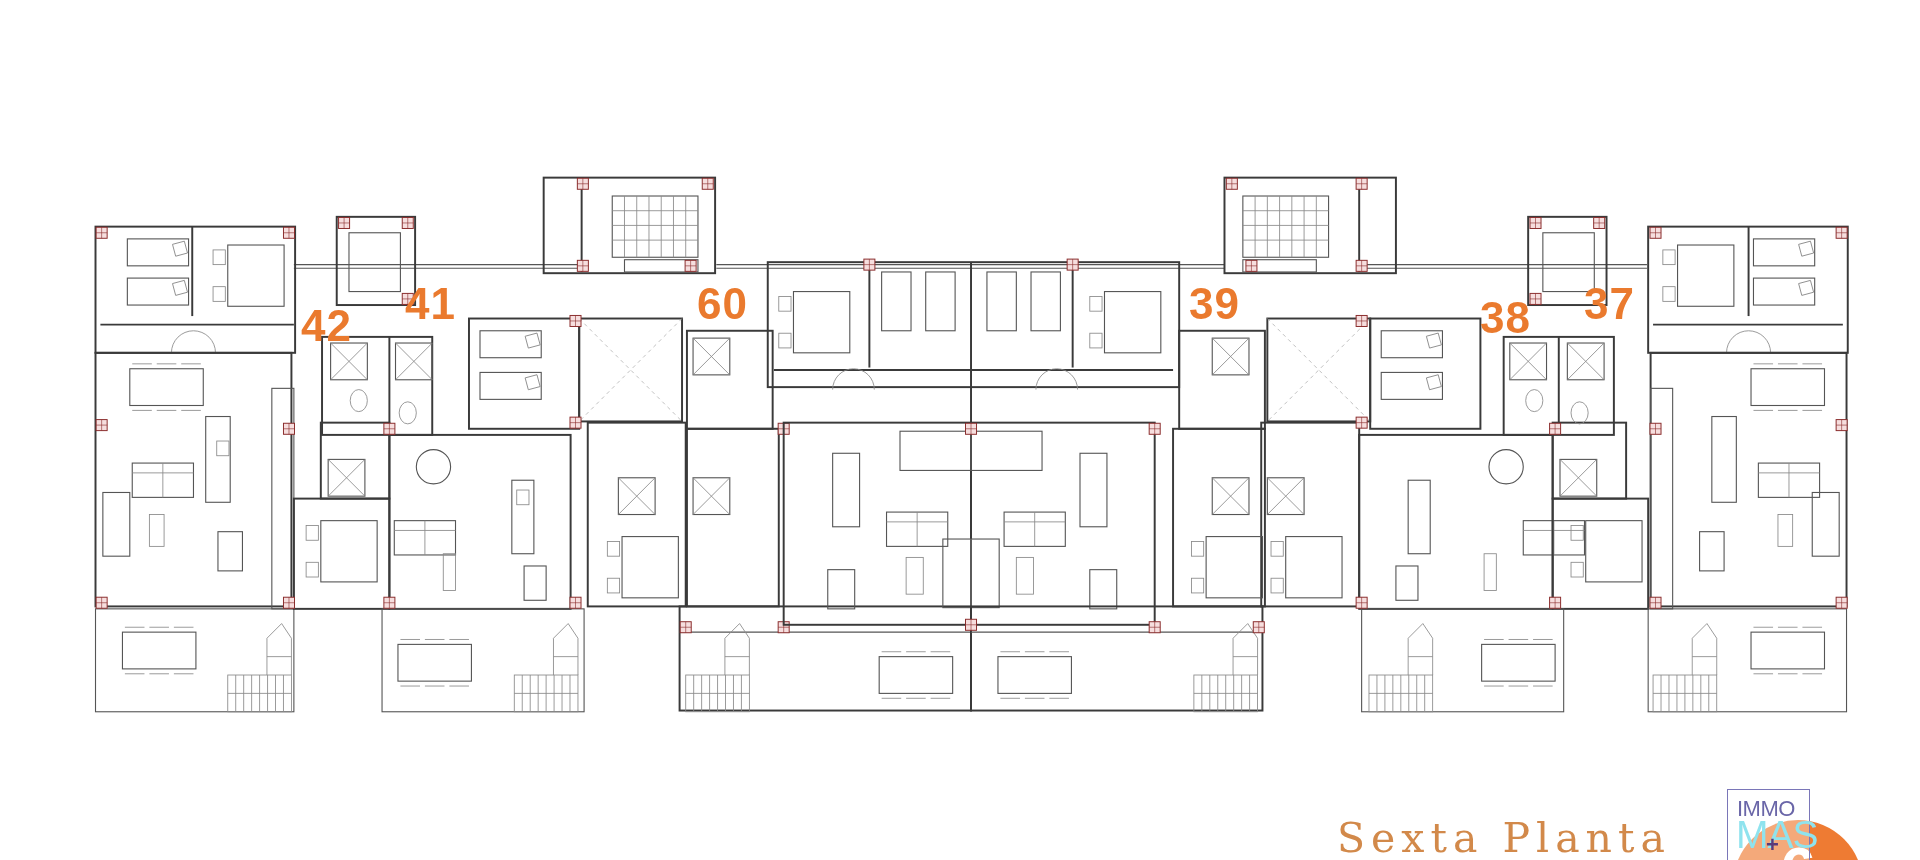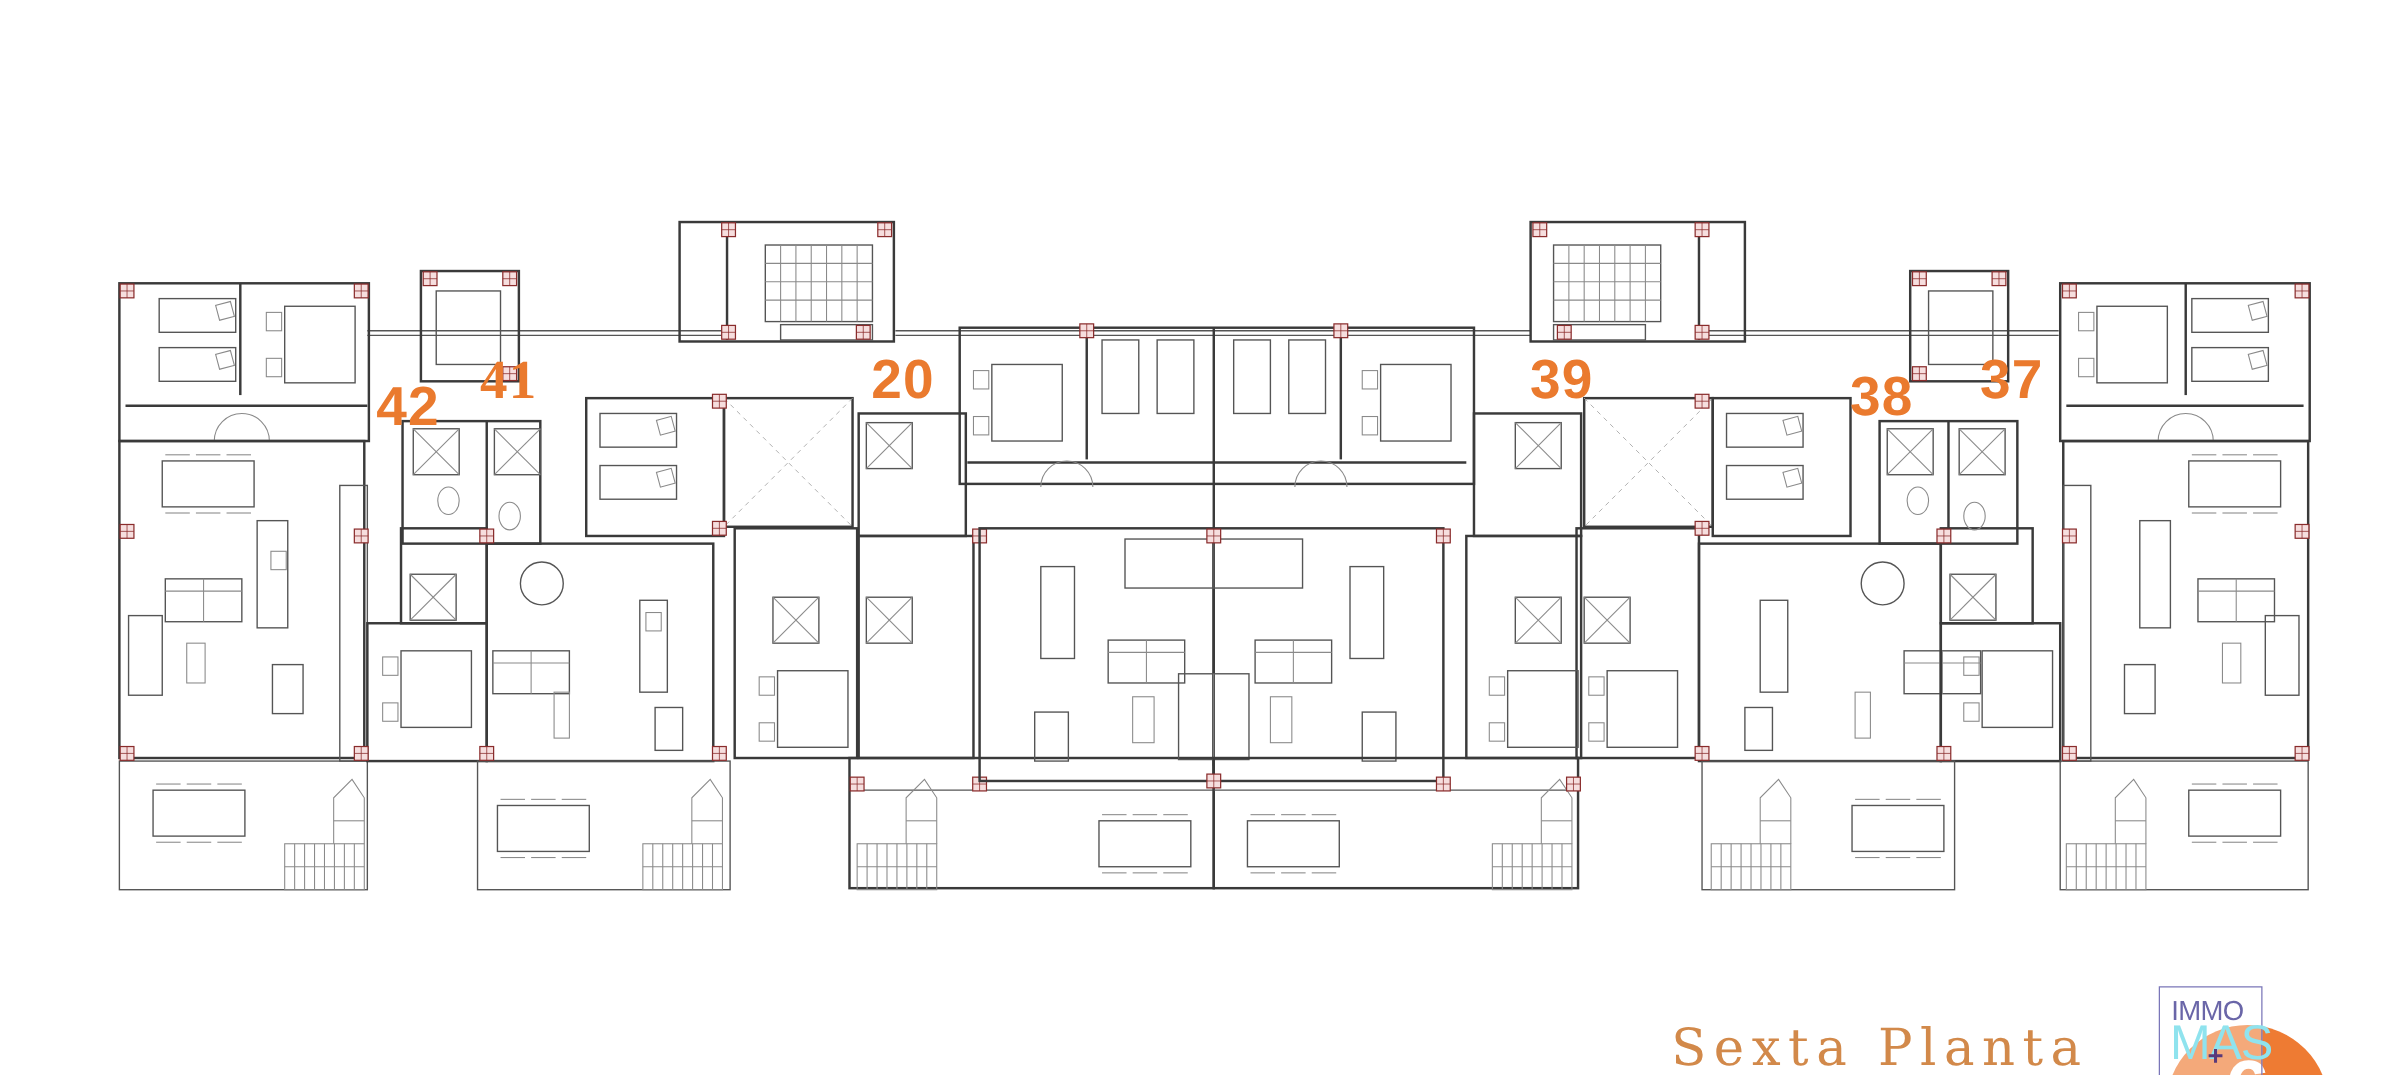--- a/index.html
+++ b/index.html
@@ -322,23 +322,23 @@
     <use href="#column" x="1112" y="262"></use>
       <use href="#column" x="1112" y="345"></use>
     <use href="#column" x="1112" y="492"></use>
       <use href="#column" x="1028" y="512"></use>
     <use href="#column" x="943" y="350"></use>
       <use href="#column" x="943" y="512"></use>
   </g>
 </svg>
 
 <div class="unit-label" style="left:301px;top:282px;margin-top:22px;">42</div>
-<div class="unit-label" style="left:384px;top:282px;font-family:Liberation Serif, serif;">41</div>
-<div class="unit-label" style="left:697px;top:282px;">20</div>
-<div class="unit-label" style="left:1189px;top:282px;margin-left:35px;">39</div>
+<div class="unit-label" style="left:405px;top:282px;">41</div>
+<div class="unit-label" style="left:697px;top:282px;">60</div>
+<div class="unit-label" style="left:1189px;top:282px;">39</div>
 <div class="unit-label" style="left:1480px;top:296px;">38</div>
 <div class="unit-label" style="left:1584px;top:282px;">37</div>
 
 <div class="floor-title">Sexta Planta</div>
 
 <div class="floor-badge">
   <span>6</span>
 </div>
 
 <div class="logo">

